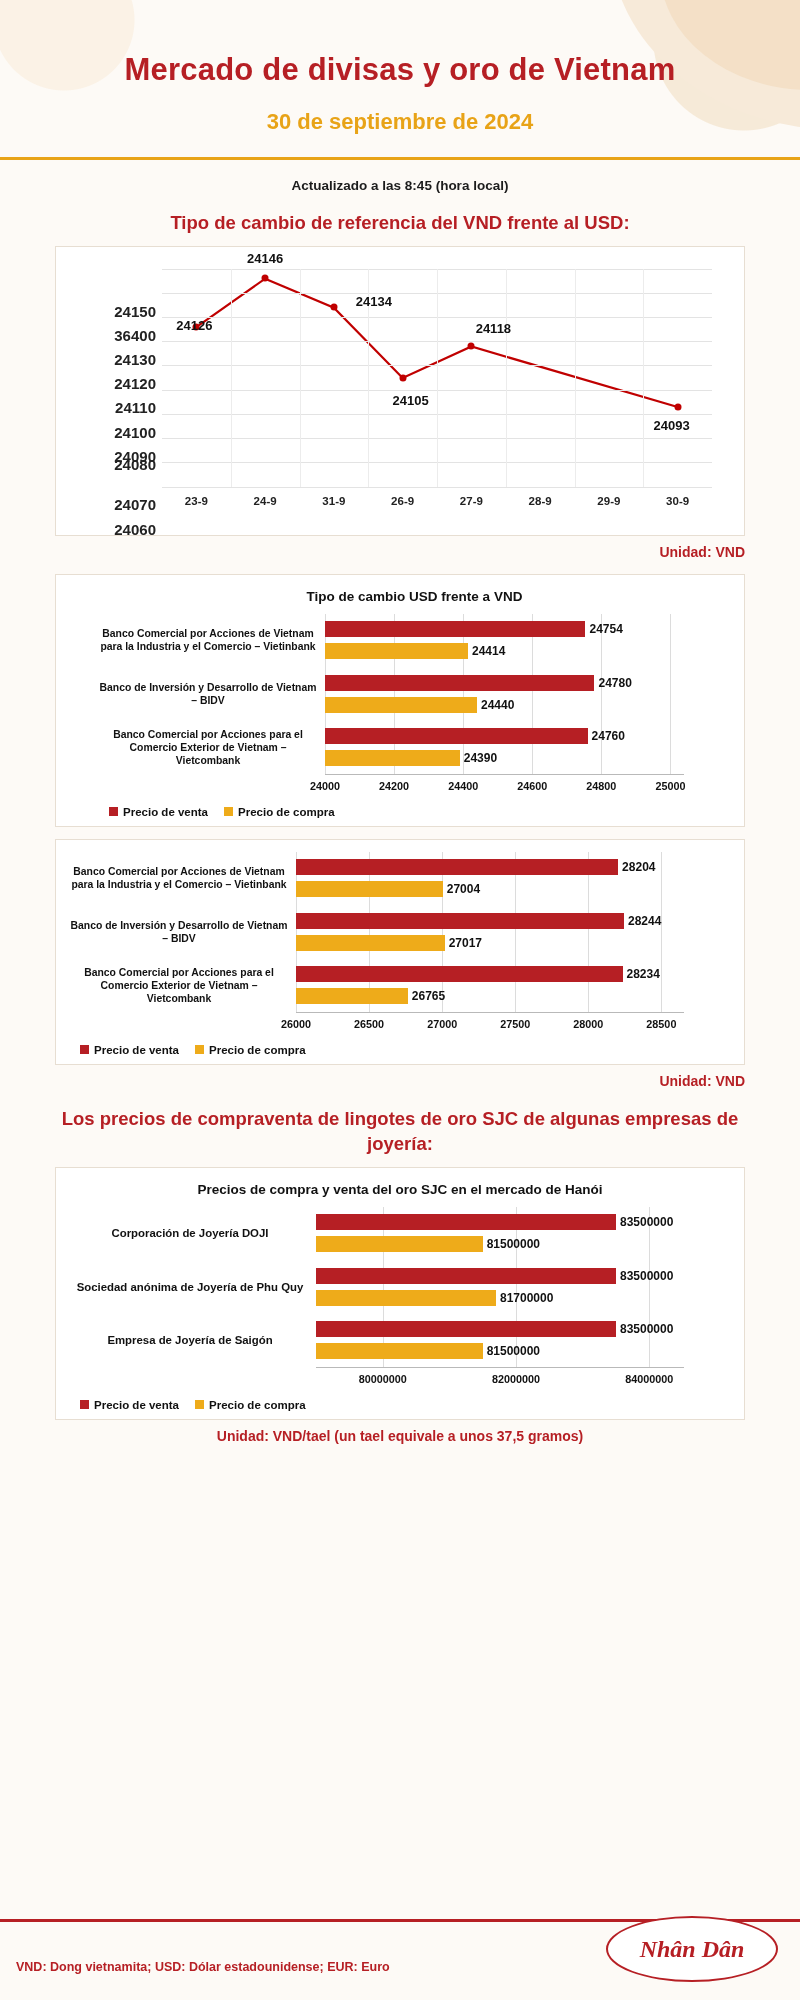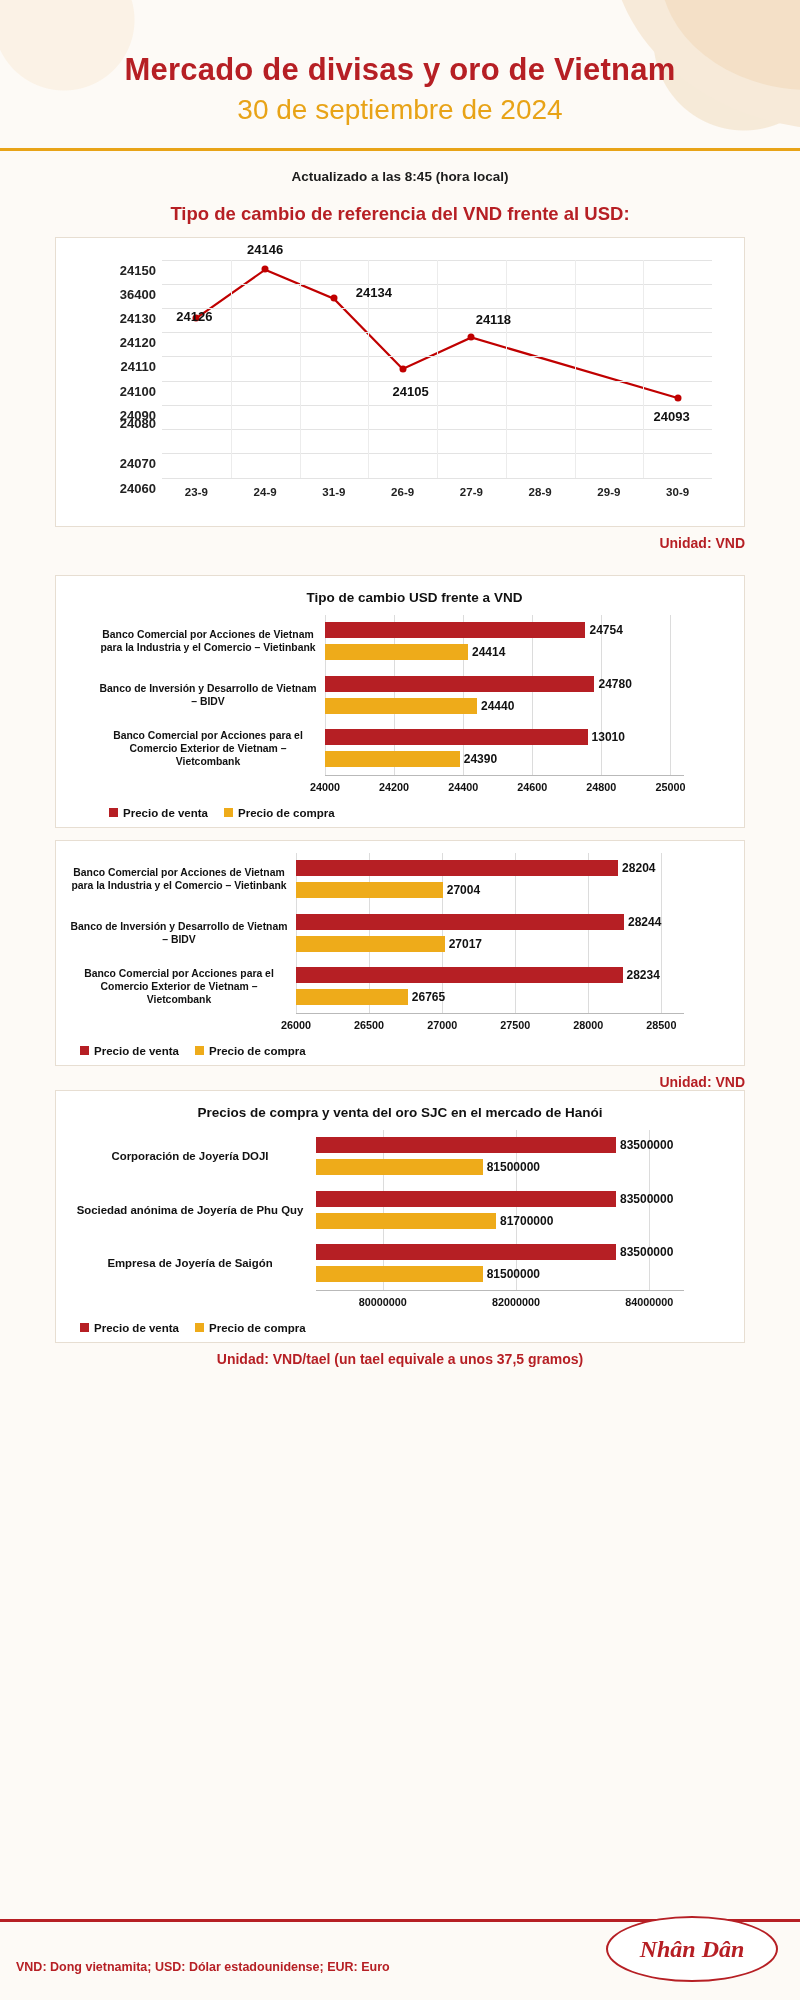--- a/index.html
+++ b/index.html
@@ -40,24 +40,24 @@
     text-align:center;
   }
   .title {
     color:#b61f24;
     font-size: 31px;
     font-weight: bold;
     letter-spacing:.2px;
     line-height:1.15;
   }
   .subtitle {
-    margin-top: 6px;
+    margin-top: 21px;
     color:#e8a317;
-    font-size: 28px;
-    font-weight: normal;
+    font-size: 22px;
+    font-weight: bold;
   }
   .rule {
     margin-top: 22px;
     height: 3px;
     background:#e8a317;
     width:100%;
   }
   .updated {
     text-align:center;
     color:#1c1c1c;
@@ -88,21 +88,21 @@
     margin: 8px 55px 0 0;
   }
   .unit.center { text-align:center; margin-right:0; }
 
   
   .linechart { position:relative; height: 268px; }
   .ln-plot { position:absolute; left:96px; top:10px; right:22px; bottom:40px; }
   .ln-ylabels { position:absolute; left:10px; top:10px; bottom:40px; width:84px; }
   .ln-ylabel {
     position:absolute; right:4px; transform:translateY(-50%);
-    font-size: 13px; font-weight:bold; color:#222;
+    font-size: 15px; font-weight:bold; color:#222;margin-top:32px;
   }
   .ln-grid { position:absolute; left:0; right:0; border-top:1px solid #e3e3e3; }
   .ln-vgrid { position:absolute; top:0; bottom:0; border-left:1px solid #ececec; }
   .ln-xlabels { position:absolute; left:96px; right:22px; bottom:14px; height:18px; }
   .ln-xlabel {
     position:absolute; transform:translateX(-50%);
     font-size: 11.5px; font-weight:bold; color:#222;
   }
   .ln-dot {
     position:absolute; width:7px; height:7px; background:#c00000;
@@ -231,21 +231,21 @@
           <div class="ln-xlabel" style="left: 309.375px;">27-9</div>
           <div class="ln-xlabel" style="left: 378.125px;">28-9</div>
           <div class="ln-xlabel" style="left: 446.875px;">29-9</div>
           <div class="ln-xlabel" style="left: 515.625px;">30-9</div>
         </div>
     </div>
   </div>
   <div class="unit">Unidad: VND</div>
 
 
-  <div class="card" style="margin-top:24px;padding-left:39px;">
+  <div class="card" style="margin-top:14px;padding-left:39px;">
     <div class="bar-title">Tipo de cambio USD frente a VND</div>
     <div class="barchart" id="bc1" style="height:186px;">
         <div class="bc-vgrid" style="left: 230px; top: 0px; height: 160px;"></div>
         <div class="bc-xlabel" style="left: 230px; top: 166px;">24000</div>
         <div class="bc-vgrid" style="left: 299.091px; top: 0px; height: 160px;"></div>
         <div class="bc-xlabel" style="left: 299.091px; top: 166px;">24200</div>
         <div class="bc-vgrid" style="left: 368.182px; top: 0px; height: 160px;"></div>
         <div class="bc-xlabel" style="left: 368.182px; top: 166px;">24400</div>
         <div class="bc-vgrid" style="left: 437.273px; top: 0px; height: 160px;"></div>
         <div class="bc-xlabel" style="left: 437.273px; top: 166px;">24600</div>
@@ -259,21 +259,21 @@
         <div class="bc-val" style="left: 494.473px; top: 15.6667px;">24754</div>
         <div class="bc-bar bc-buy" style="left: 230px; top: 29.6667px; height: 16px; width: 143.018px;"></div>
         <div class="bc-val" style="left: 377.018px; top: 37.6667px;">24414</div>
         <div class="bc-row-label" style="width: 218px; left: 4px; top: 80px; font-size: 10.4px;">Banco de Inversión y Desarrollo de Vietnam – BIDV</div>
         <div class="bc-bar bc-sell" style="left: 230px; top: 61px; height: 16px; width: 269.455px;"></div>
         <div class="bc-val" style="left: 503.455px; top: 69px;">24780</div>
         <div class="bc-bar bc-buy" style="left: 230px; top: 83px; height: 16px; width: 152px;"></div>
         <div class="bc-val" style="left: 386px; top: 91px;">24440</div>
         <div class="bc-row-label" style="width: 218px; left: 4px; top: 133.333px; font-size: 10.4px;">Banco Comercial por Acciones para el Comercio Exterior de Vietnam – Vietcombank</div>
         <div class="bc-bar bc-sell" style="left: 230px; top: 114.333px; height: 16px; width: 262.545px;"></div>
-        <div class="bc-val" style="left: 496.545px; top: 122.333px;">13010</div>
+        <div class="bc-val" style="left: 496.545px; top: 122.333px;">24760</div>
         <div class="bc-bar bc-buy" style="left: 230px; top: 136.333px; height: 16px; width: 134.727px;"></div>
         <div class="bc-val" style="left: 368.727px; top: 144.333px; text-align: center;">24390</div>
       </div>
     <div class="legend">
       <div class="legend-item">
           <span class="sw sw-sell"></span>
           <span>Precio de venta</span>
         </div>
       <div class="legend-item">
           <span class="sw sw-buy"></span>
@@ -320,20 +320,21 @@
         </div>
       <div class="legend-item">
           <span class="sw sw-buy"></span>
           <span>Precio de compra</span>
         </div>
     </div>
   </div>
 
   <div class="unit">Unidad: VND</div>
 
+  <div class="section-head">Los precios de compraventa de lingotes de oro SJC de algunas empresas de joyería:</div>
   <div class="card">
     <div class="bar-title">Precios de compra y venta del oro SJC en el mercado de Hanói</div>
     <div class="barchart" id="bc3" style="height:186px;">
         <div class="bc-vgrid" style="left: 316.667px; top: 0px; height: 160px;"></div>
         <div class="bc-xlabel" style="left: 316.667px; top: 166px;">80000000</div>
         <div class="bc-vgrid" style="left: 450px; top: 0px; height: 160px;"></div>
         <div class="bc-xlabel" style="left: 450px; top: 166px;">82000000</div>
         <div class="bc-vgrid" style="left: 583.333px; top: 0px; height: 160px;"></div>
         <div class="bc-xlabel" style="left: 583.333px; top: 166px;">84000000</div>
         <div class="bc-axis" style="left: 250px; right: 50px; top: 160px;"></div>

